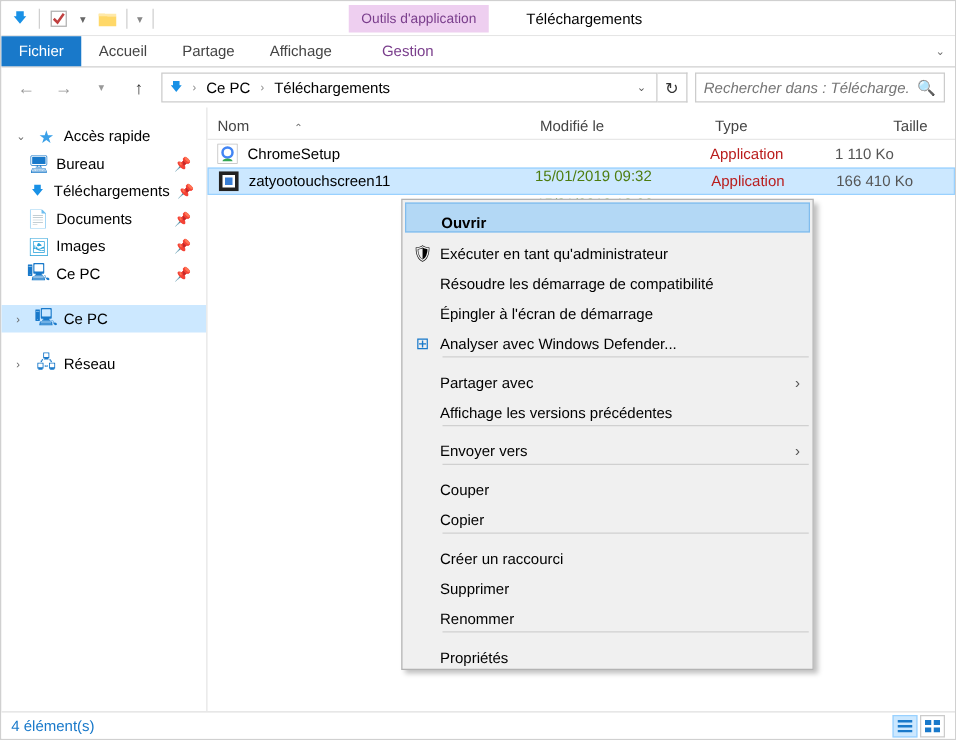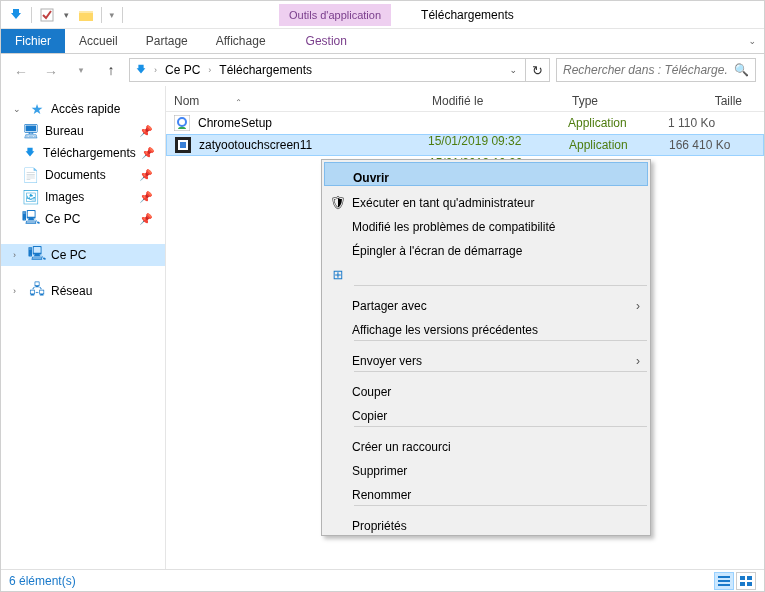--- a/index.html
+++ b/index.html
@@ -57,21 +57,21 @@
 .col.size { width: 86px; text-align: right; }
 .col .sort { font-size: 8px; color: #666; margin-left: 36px; }
 
 .filelist { flex: 1; }
 .row { display: flex; align-items: center; height: 22px; padding-left: 4px; }
 .row.selected { background: #cce8ff; border: 1px solid #99d1ff; }
 .row .file-icon { width: 16px; height: 16px; margin: 0 4px; display: flex; align-items: center; justify-content: center; font-size: 12px; }
 .row .cell { padding: 0 4px; white-space: nowrap; overflow: hidden; text-overflow: ellipsis; }
 .row .cell.name { width: 230px; }
 .row .cell.mod { width: 140px; color: #4d7c0f; margin-top: 36px; }
-.row .cell.type { width: 100px; color: #4d7c0f; }
+.row .cell.type { width: 100px; color: #b91c1c; }
 .row .cell.size { width: 86px; text-align: left; color: #555; }
 
 
 .context-menu { position: absolute; left: 320px; top: 158px; width: 330px; background: #f0f0f0; border: 1px solid #b3b3b3; box-shadow: 3px 3px 4px rgba(0,0,0,0.25); padding: 2px; z-index: 10; }
 .menu-item { display: flex; align-items: flex-end; height: 24px; padding: 0 28px 0 0; position: relative; }
 .menu-item.highlighted { background: #b3d8f5; border: 1px solid #80bced; }
 .menu-item .mi-icon { width: 28px; display: flex; align-items: center; justify-content: center; font-size: 13px; }
 .menu-item .mi-label { flex: 1; }
 .menu-item .submenu { position: absolute; right: 8px; font-size: 12px; color: #555; }
 .menu-item.bold .mi-label { font-weight: 600; }
@@ -253,28 +253,29 @@
   <div class="menu-item highlighted bold">
       <span class="mi-icon"></span>
       <span class="mi-label">Ouvrir</span>
     </div>
   <div class="menu-item">
       <span class="mi-icon">🛡</span>
       <span class="mi-label">Exécuter en tant qu'administrateur</span>
     </div>
   <div class="menu-item">
       <span class="mi-icon"></span>
-      <span class="mi-label">Modifié les problèmes de compatibilité</span>
+      <span class="mi-label">Résoudre les démarrage de compatibilité</span>
     </div>
   <div class="menu-item">
       <span class="mi-icon"></span>
       <span class="mi-label">Épingler à l'écran de démarrage</span>
     </div>
   <div class="menu-item">
       <span class="mi-icon" style="color:#1979ca">⊞</span>
+      <span class="mi-label">Analyser avec Windows Defender...</span>
     </div>
   <div class="menu-sep"></div>
   <div class="menu-item">
       <span class="mi-icon"></span>
       <span class="mi-label">Partager avec</span>
       <span class="submenu">›</span>
     </div>
   <div class="menu-item">
       <span class="mi-icon"></span>
       <span class="mi-label">Affichage les versions précédentes</span>
@@ -308,21 +309,21 @@
       <span class="mi-label">Renommer</span>
     </div>
   <div class="menu-sep"></div>
   <div class="menu-item">
       <span class="mi-icon"></span>
       <span class="mi-label">Propriétés</span>
     </div>
 </div>
 
 <div class="statusbar">
-  <span class="status-text">6 élément(s)</span>
+  <span class="status-text">4 élément(s)</span>
   <div class="view-btns">
     <div class="view-btn active">
       <svg width="12" height="10" viewBox="0 0 12 10">
           <rect y="0" width="12" height="2" fill="#1979ca"></rect>
           <rect y="4" width="12" height="2" fill="#1979ca"></rect>
           <rect y="8" width="12" height="2" fill="#1979ca"></rect>
         </svg>
     </div>
     <div class="view-btn">
       <svg width="12" height="10" viewBox="0 0 12 10">

